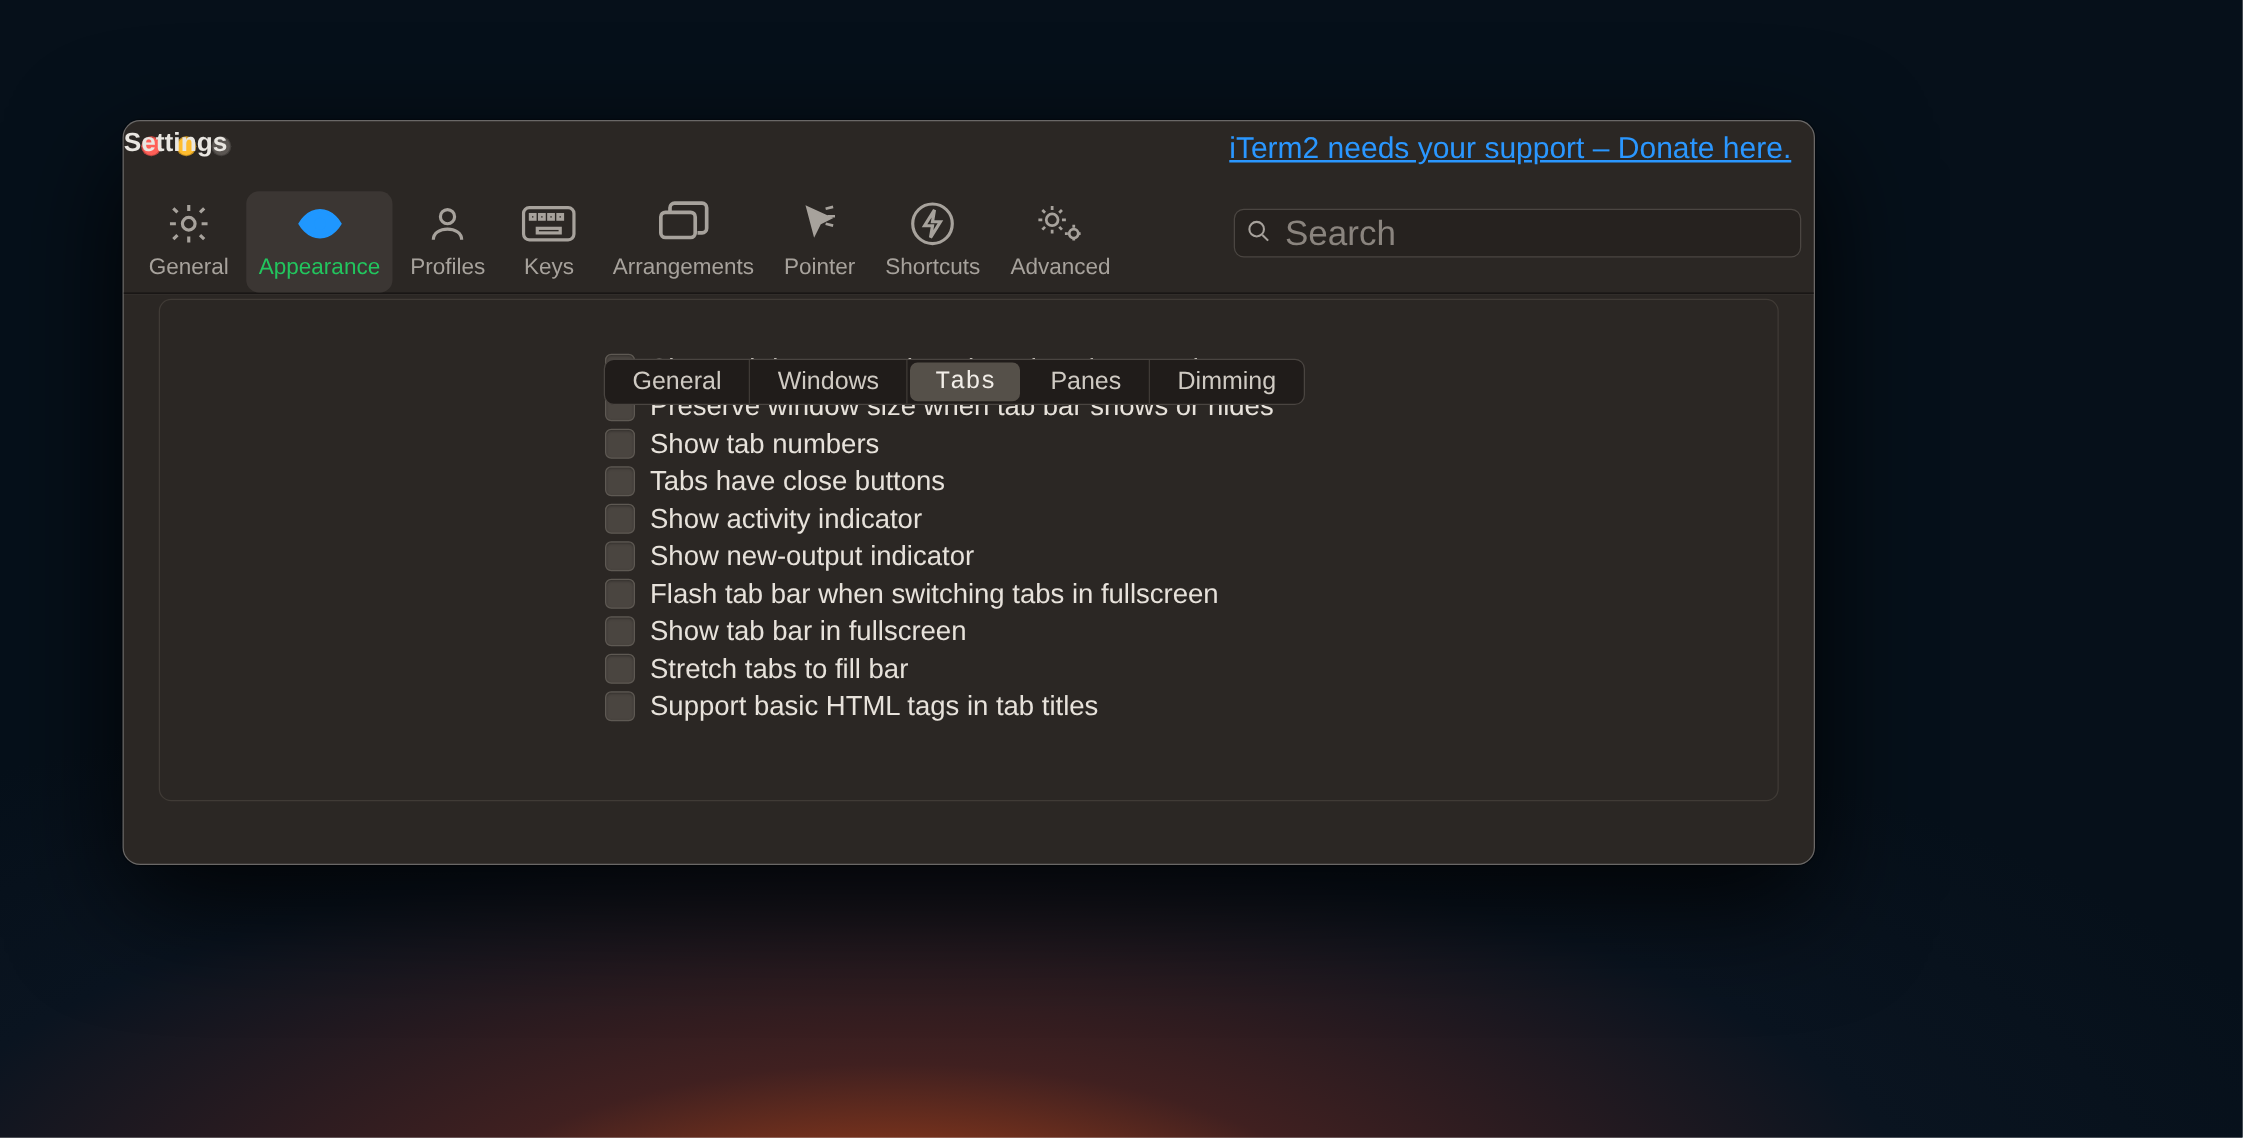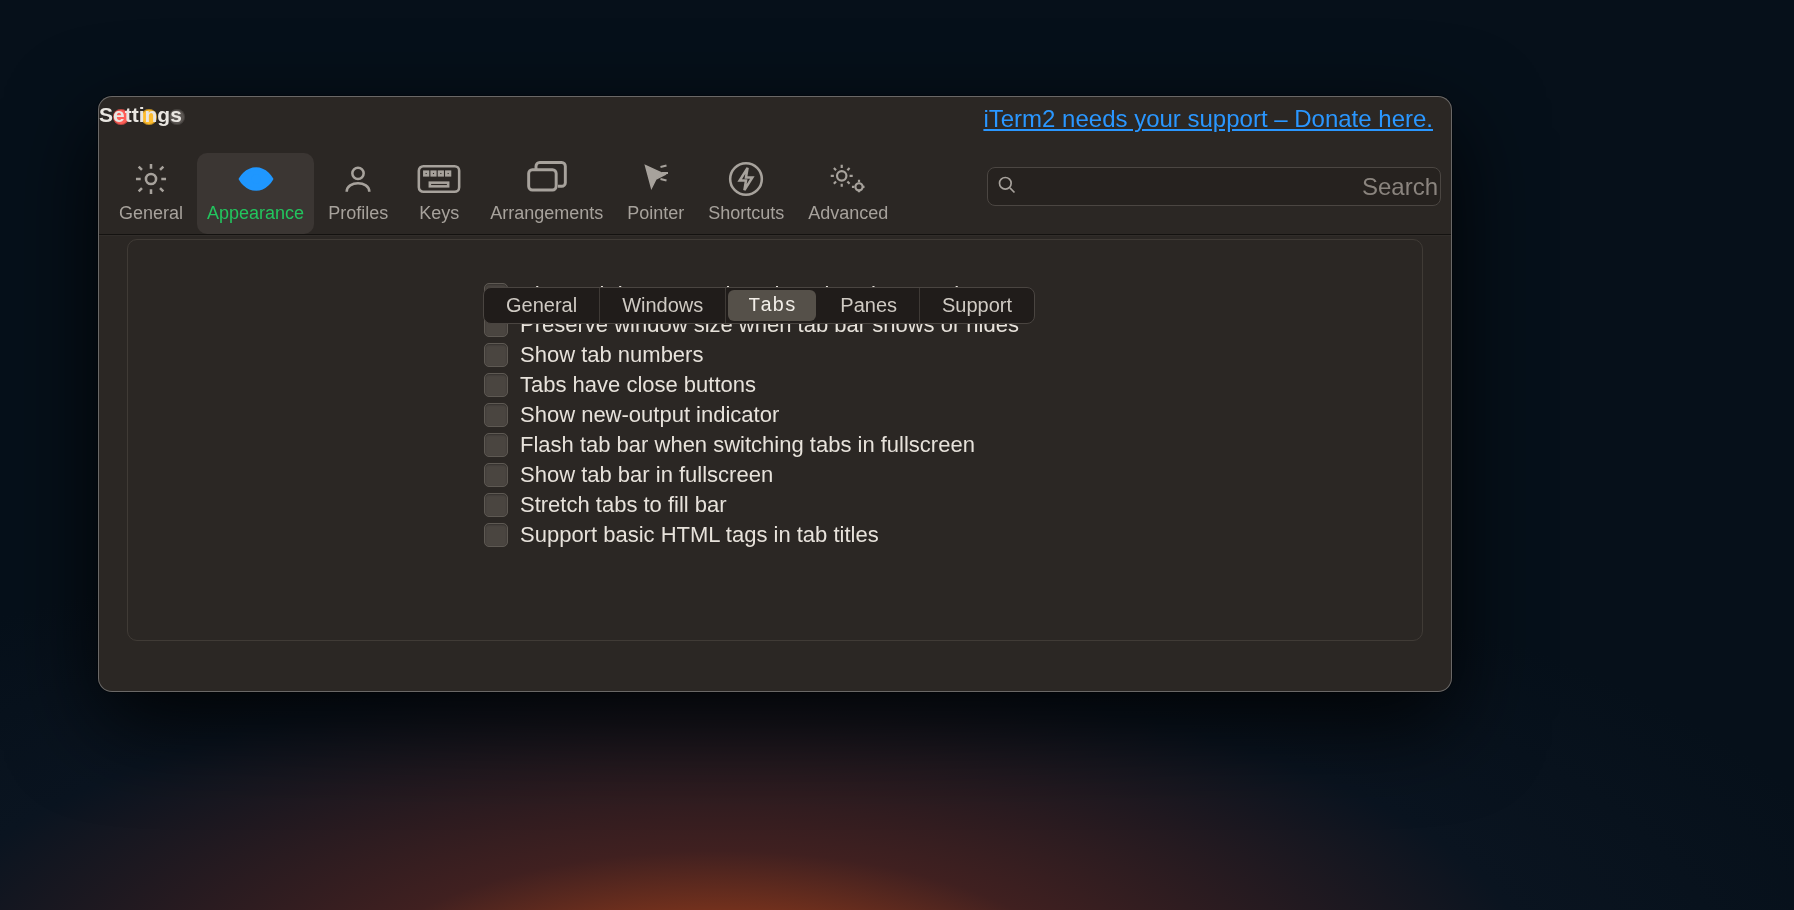--- a/index.html
+++ b/index.html
@@ -107,22 +107,21 @@
     position: relative;
   }
   .search-wrap input {
     width: 410px;
     height: 35px;
     border-radius: 8px;
     background: #26221f;
     border: 1px solid #4b4642;
     padding-left: 40px;
     color: #84cc16;
-    font-size: 24px;
-    text-align: right;
+    font-size: 28px;
   }
   .search-wrap input::placeholder { color:#8a847e; }
   .search-wrap .sicon {
     position:absolute; left:10px; top:8px; color:#8a847e; font-size:18px;
   }
 
   
   .content {
     padding: 24px 28px;
   }
@@ -310,20 +309,24 @@
           <div class="check-row">
             <div class="checkbox"></div>
             <div class="cblabel">Show tab numbers</div>
           </div>
           <div class="check-row">
             <div class="checkbox"></div>
             <div class="cblabel">Tabs have close buttons</div>
           </div>
           <div class="check-row">
             <div class="checkbox"></div>
+            <div class="cblabel">Show activity indicator</div>
+          </div>
+          <div class="check-row">
+            <div class="checkbox"></div>
             <div class="cblabel">Show new-output indicator</div>
           </div>
           <div class="check-row">
             <div class="checkbox"></div>
             <div class="cblabel">Flash tab bar when switching tabs in fullscreen</div>
           </div>
           <div class="check-row">
             <div class="checkbox"></div>
             <div class="cblabel">Show tab bar in fullscreen</div>
           </div>
@@ -337,17 +340,17 @@
           </div>
         </div>
     </div>
 
     
     <div class="segmented" id="segmented" style="position: relative; top: -354px;">
         <div class="seg">General</div>
         <div class="seg">Windows</div>
         <div class="seg active">Tabs</div>
         <div class="seg">Panes</div>
-        <div class="seg">Support</div>
+        <div class="seg">Dimming</div>
       </div>
 
   </div>
 </div>
 
 </body></html>

